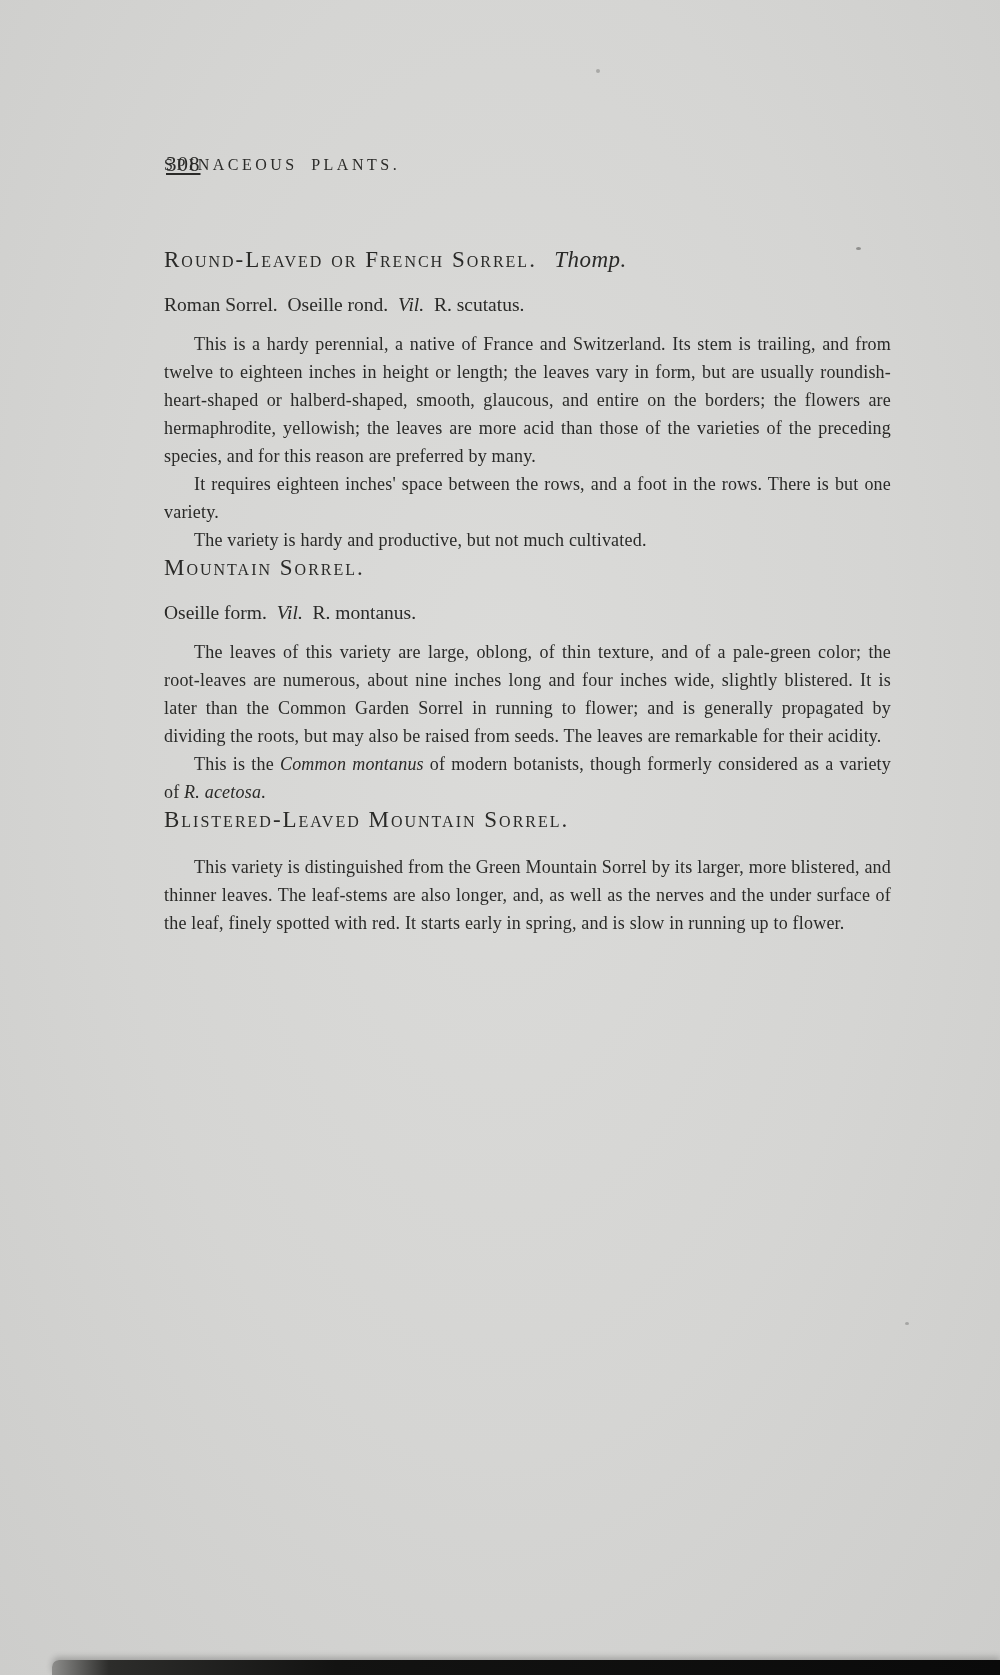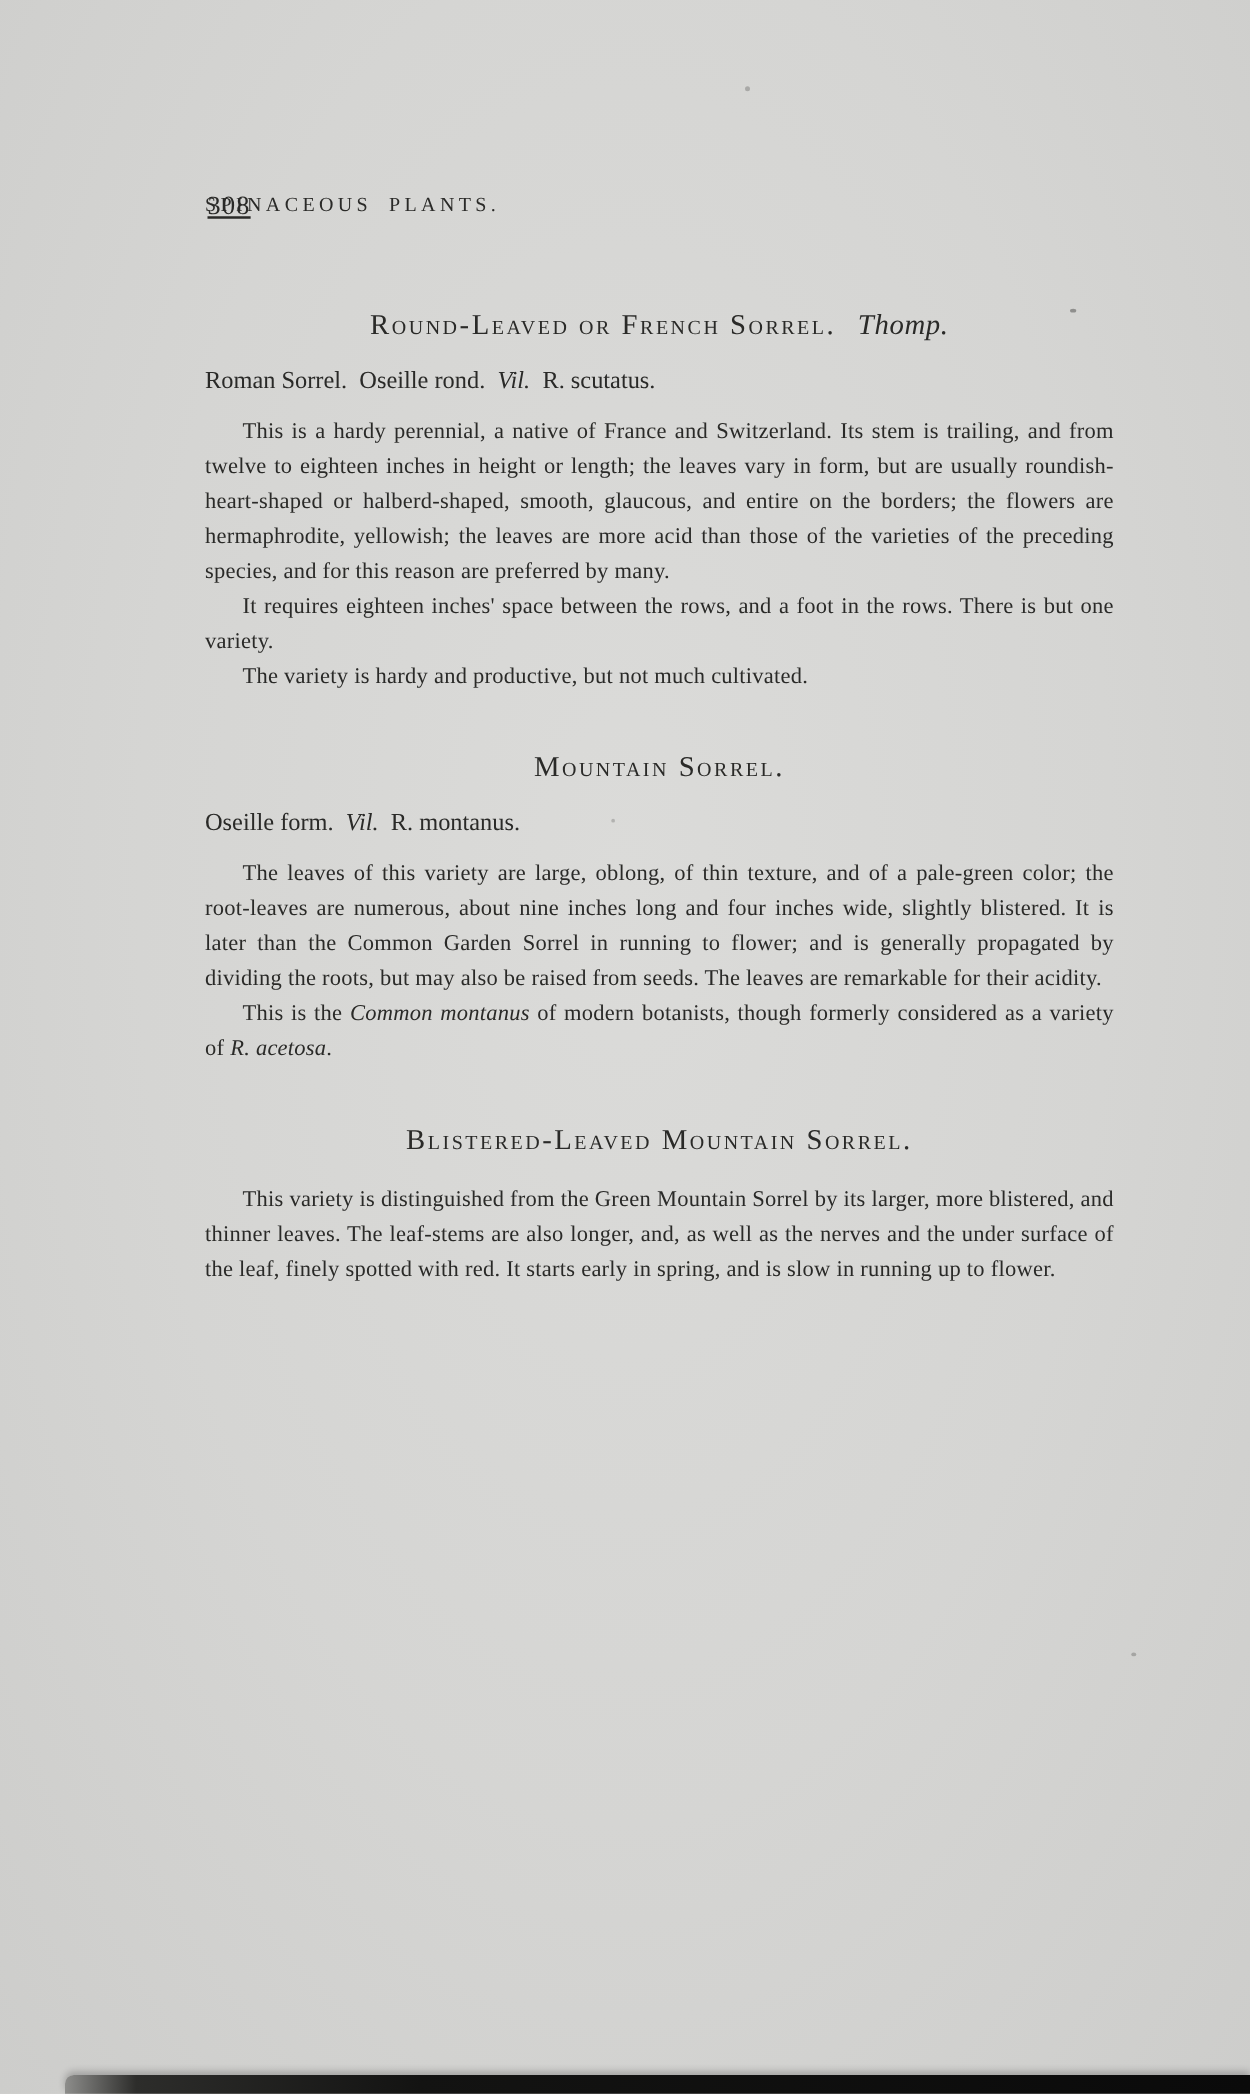--- a/index.html
+++ b/index.html
@@ -47,24 +47,23 @@
     word-spacing: 6px;
   }
   
   .text-block {
     position: absolute;
     top: 246px;
     left: 164px;
     width: 727px;
   }
   section { margin: 0; }
-  section + section { margin-top: 46px; }
+  section + section { }
   h2.heading {
     margin: 0 0 19px 0;
-    text-align: center;
     font-size: 23px;
     font-weight: 400;
     white-space: pre-wrap;
     line-height: 28px;
   }
   h3.subheading {
     margin: 0 0 13px 0;
     text-align: left;
     font-size: 19.5px;
     font-weight: 400;

